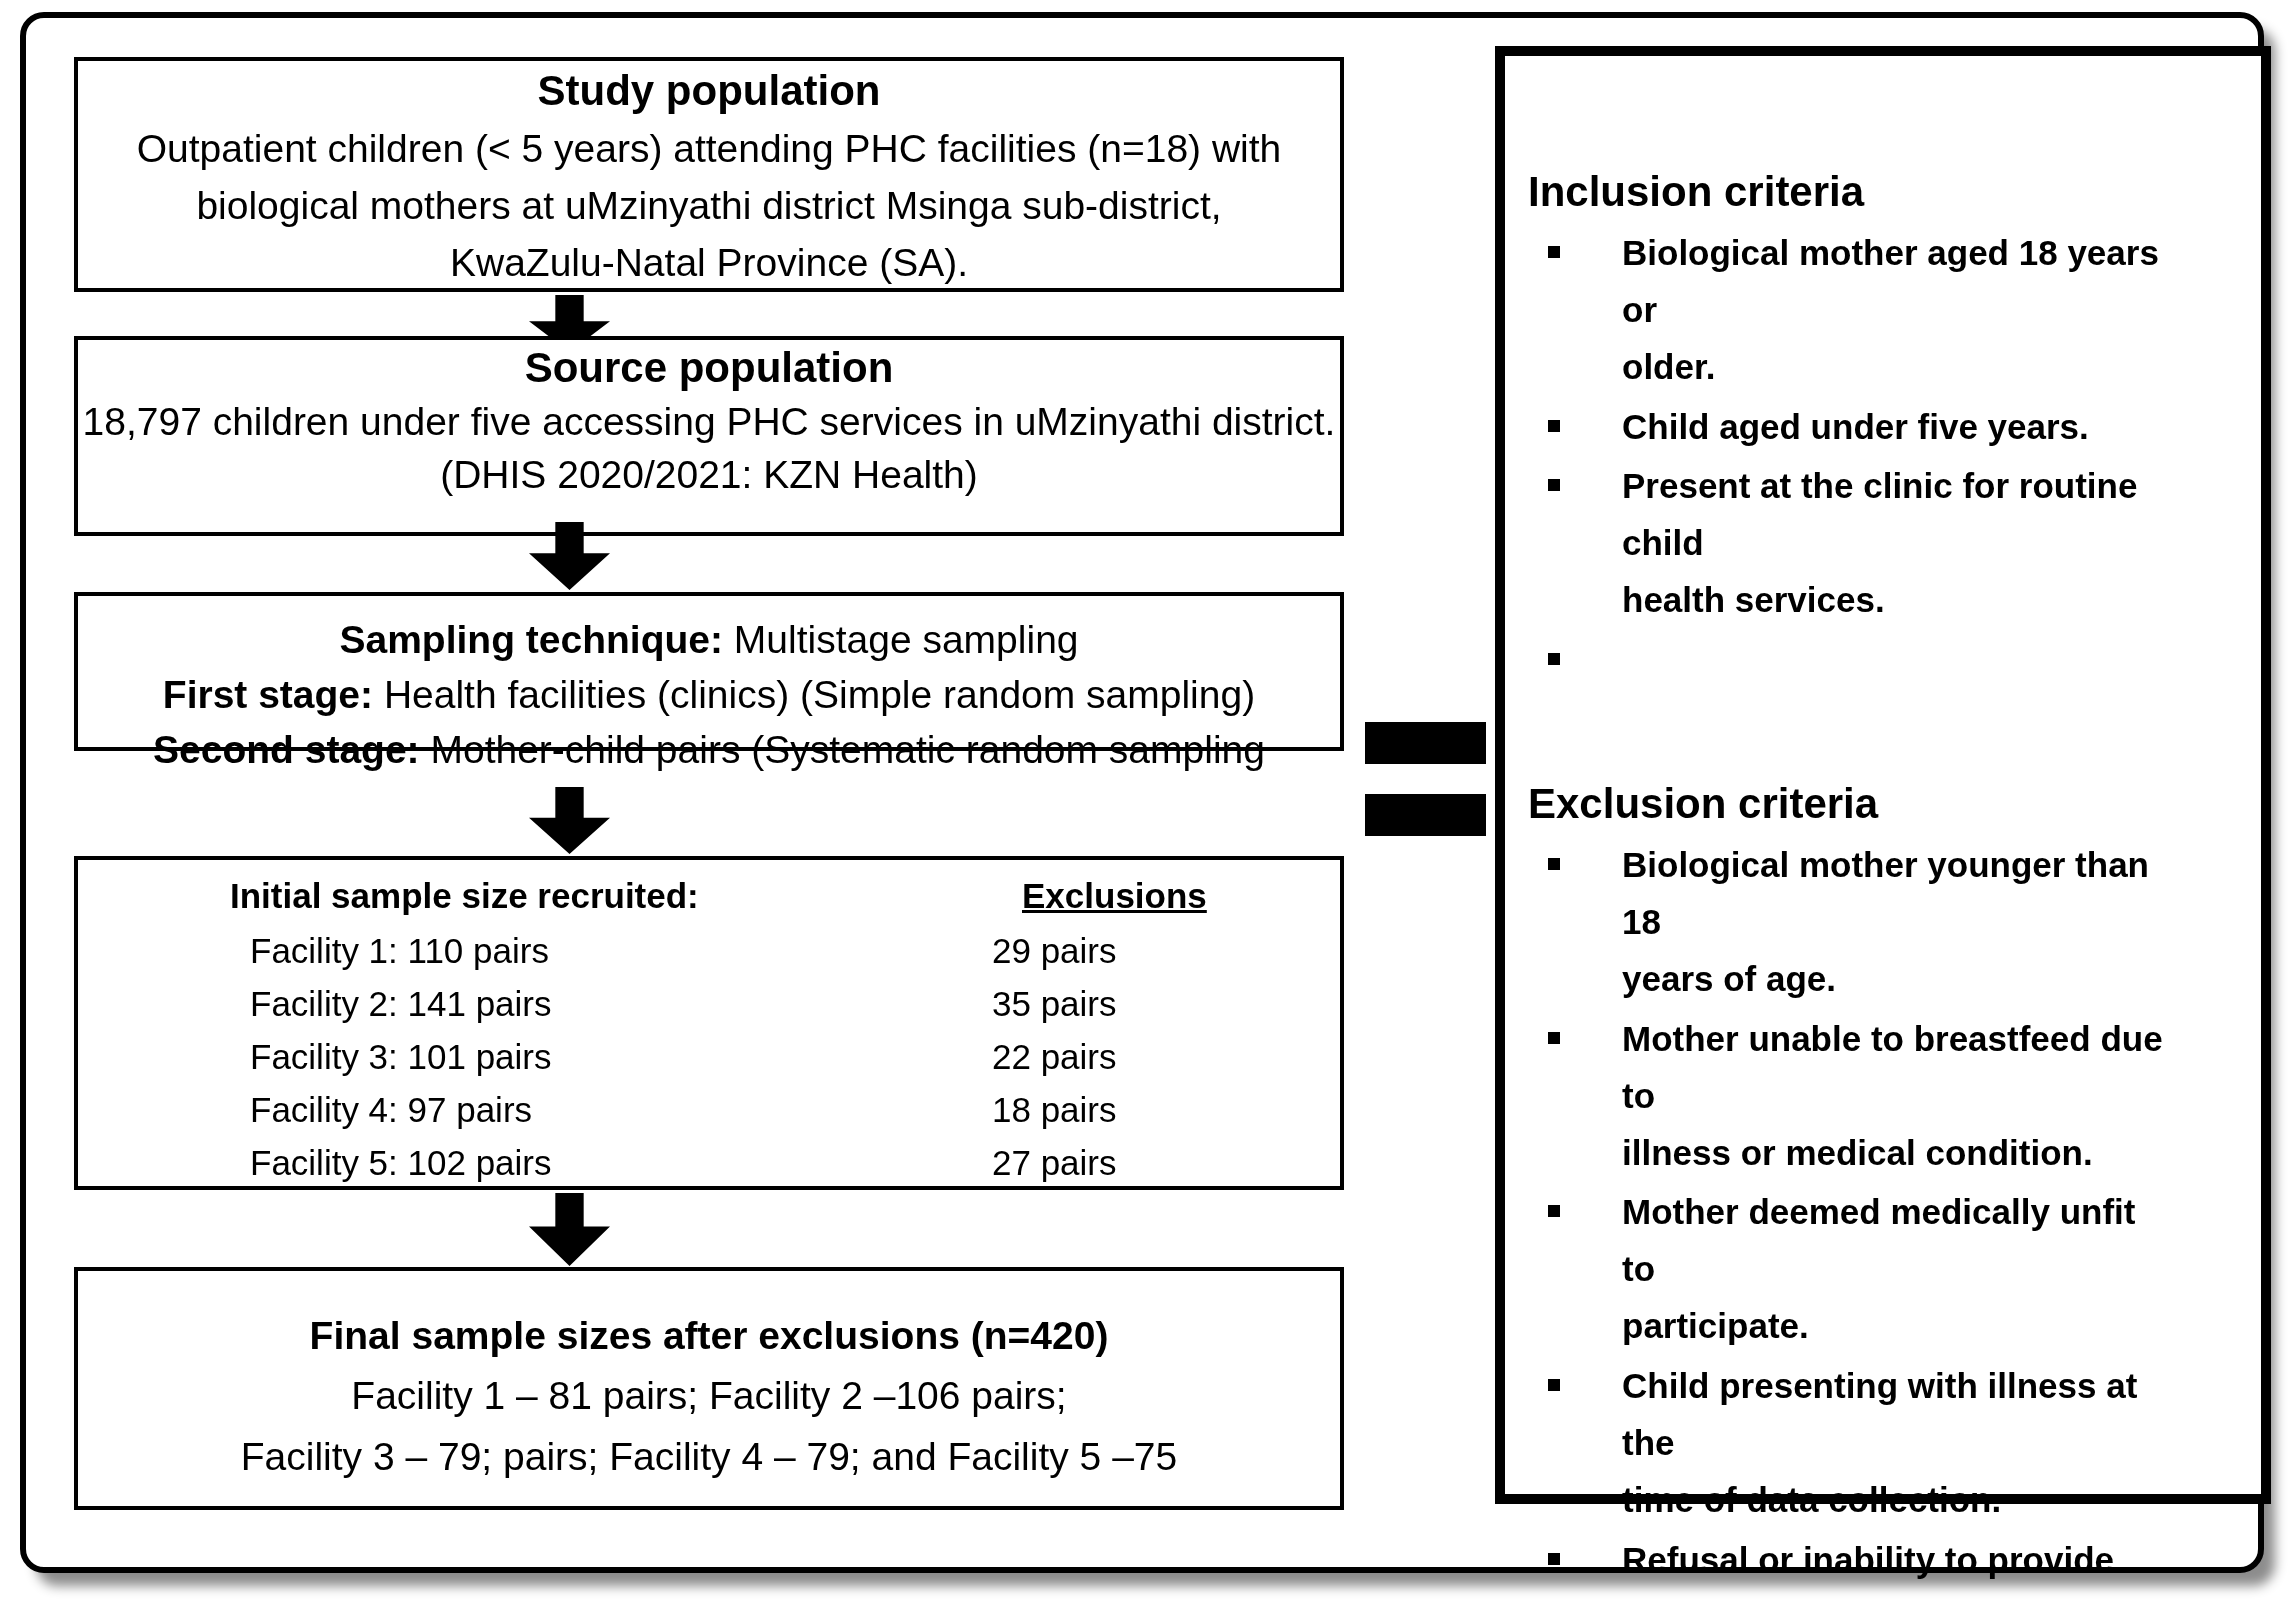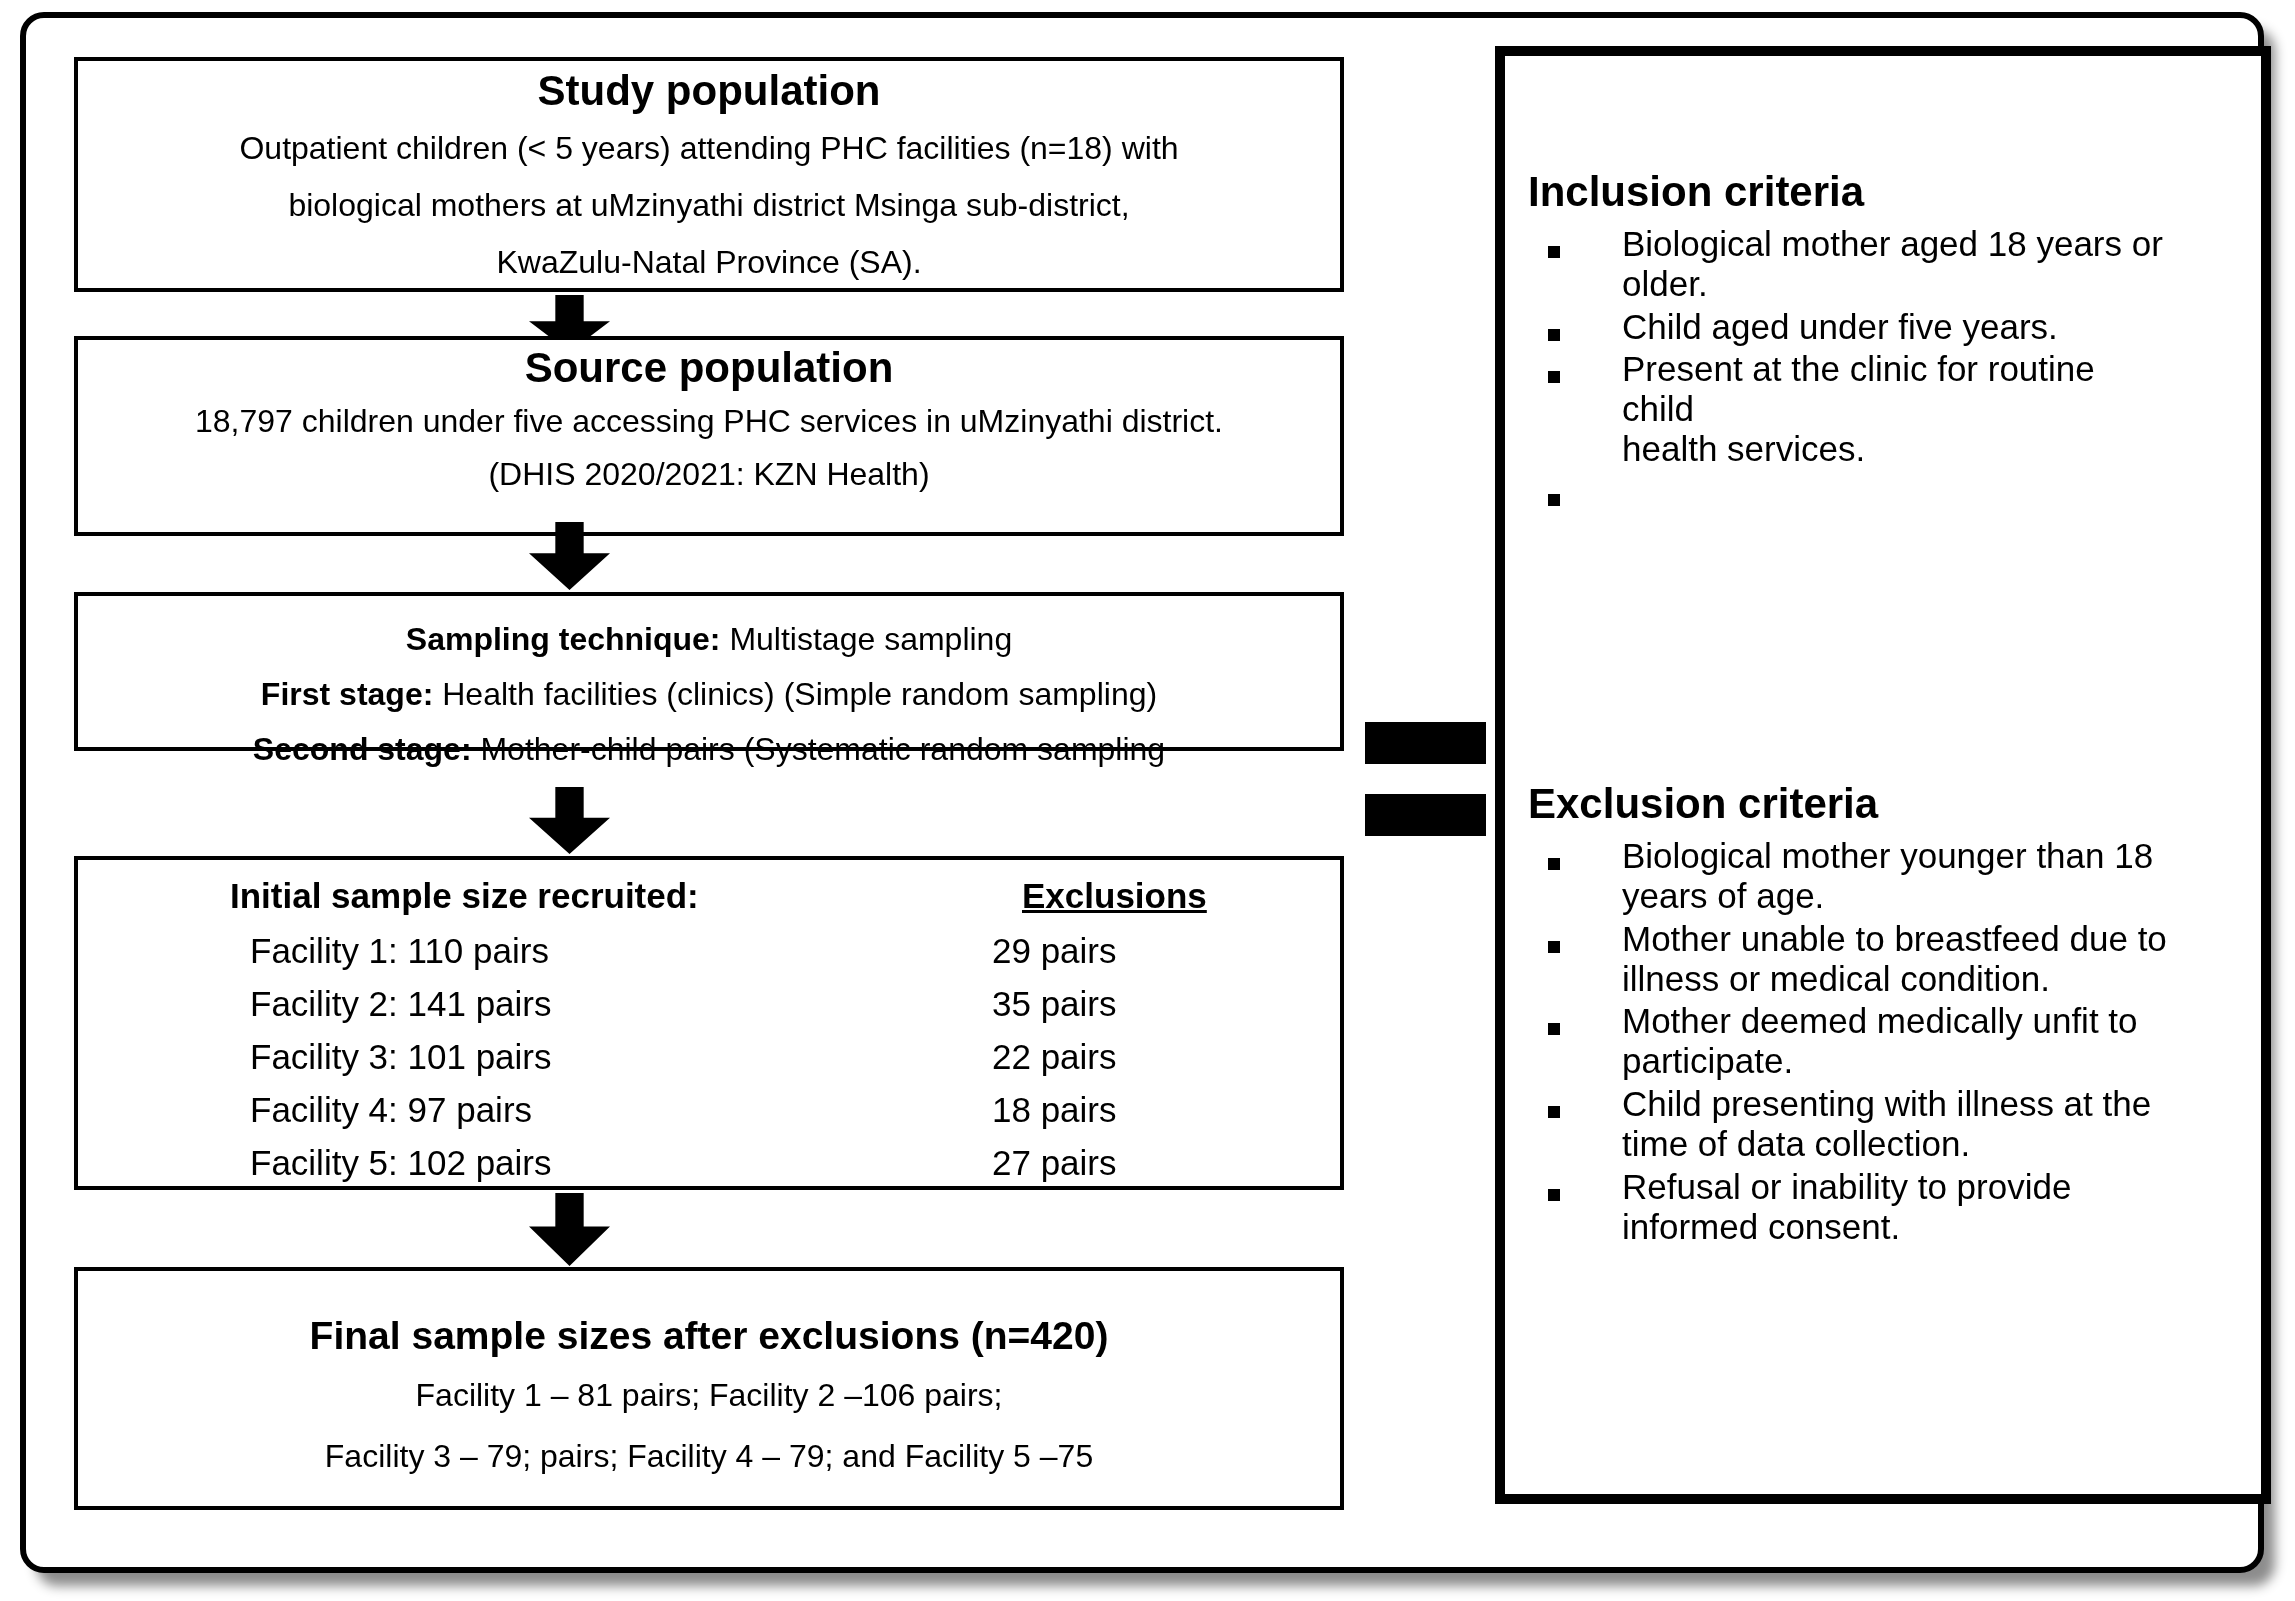--- a/index.html
+++ b/index.html
@@ -12,21 +12,21 @@
     position:absolute;left:20px;top:12px;width:2244px;height:1561px;
     box-sizing:border-box;border:6px solid #000;border-radius:24px;background:#fff;
     box-shadow:13.5px 15px 12px -2.7px rgba(0,0,0,0.45);
   }
   
   .flow-box{
     position:absolute;left:74px;width:1270px;box-sizing:border-box;
     border:4px solid #000;background:#fff;text-align:center;
   }
   .box-title{font-weight:bold;font-size:42px;line-height:59px;}
-  .box-line{font-size:32px;line-height:57px;white-space:pre-line;}
+  .box-line{font-size:39px;line-height:57px;white-space:pre-line;}
   #study-box{top:57px;height:235px;}
   #study-box .box-line{line-height:57px;}
   #source-box{top:336px;height:200px;}
   #source-box .box-title{line-height:55px;}
   #source-box .box-line{line-height:53px;}
   #sampling-box{top:592px;height:159px;padding-top:16px;}
   #sampling-box .box-line{line-height:55px;}
   .lead{font-weight:bold;}
   #recruit-box{top:856px;height:334px;text-align:left;padding-top:6.7px;}
   .col-header{font-weight:bold;font-size:35px;line-height:57px;}
@@ -58,21 +58,21 @@
   #inclusion-heading{top:106px;}
   #exclusion-heading{top:718px;}
   .criteria-list{position:absolute;left:23px;width:647px;}
   #inclusion-list{top:168px;}
   #exclusion-list{top:780px;}
   .criteria-item{display:flex;align-items:flex-start;margin-bottom:2.7px;}
   .bullet-square{
     flex:0 0 auto;width:12px;height:12px;background:#000;
     margin:22px 62px 0 20px;
   }
-  .criteria-text{font-size:35px;line-height:40px;white-space:pre-line;width:573px;}
+  .criteria-text{font-size:35px;line-height:57px;white-space:pre-line;width:573px;font-weight:bold;}
 </style>
 </head>
 <body>
 
 <div class="outer-frame"></div>
 
 <div class="flow-box" id="study-box">
   <div class="box-title">Study population</div>
   <div class="box-line">Outpatient children (&lt; 5 years) attending PHC facilities (n=18) with</div>
   <div class="box-line">biological mothers at uMzinyathi district  Msinga sub-district,</div>

